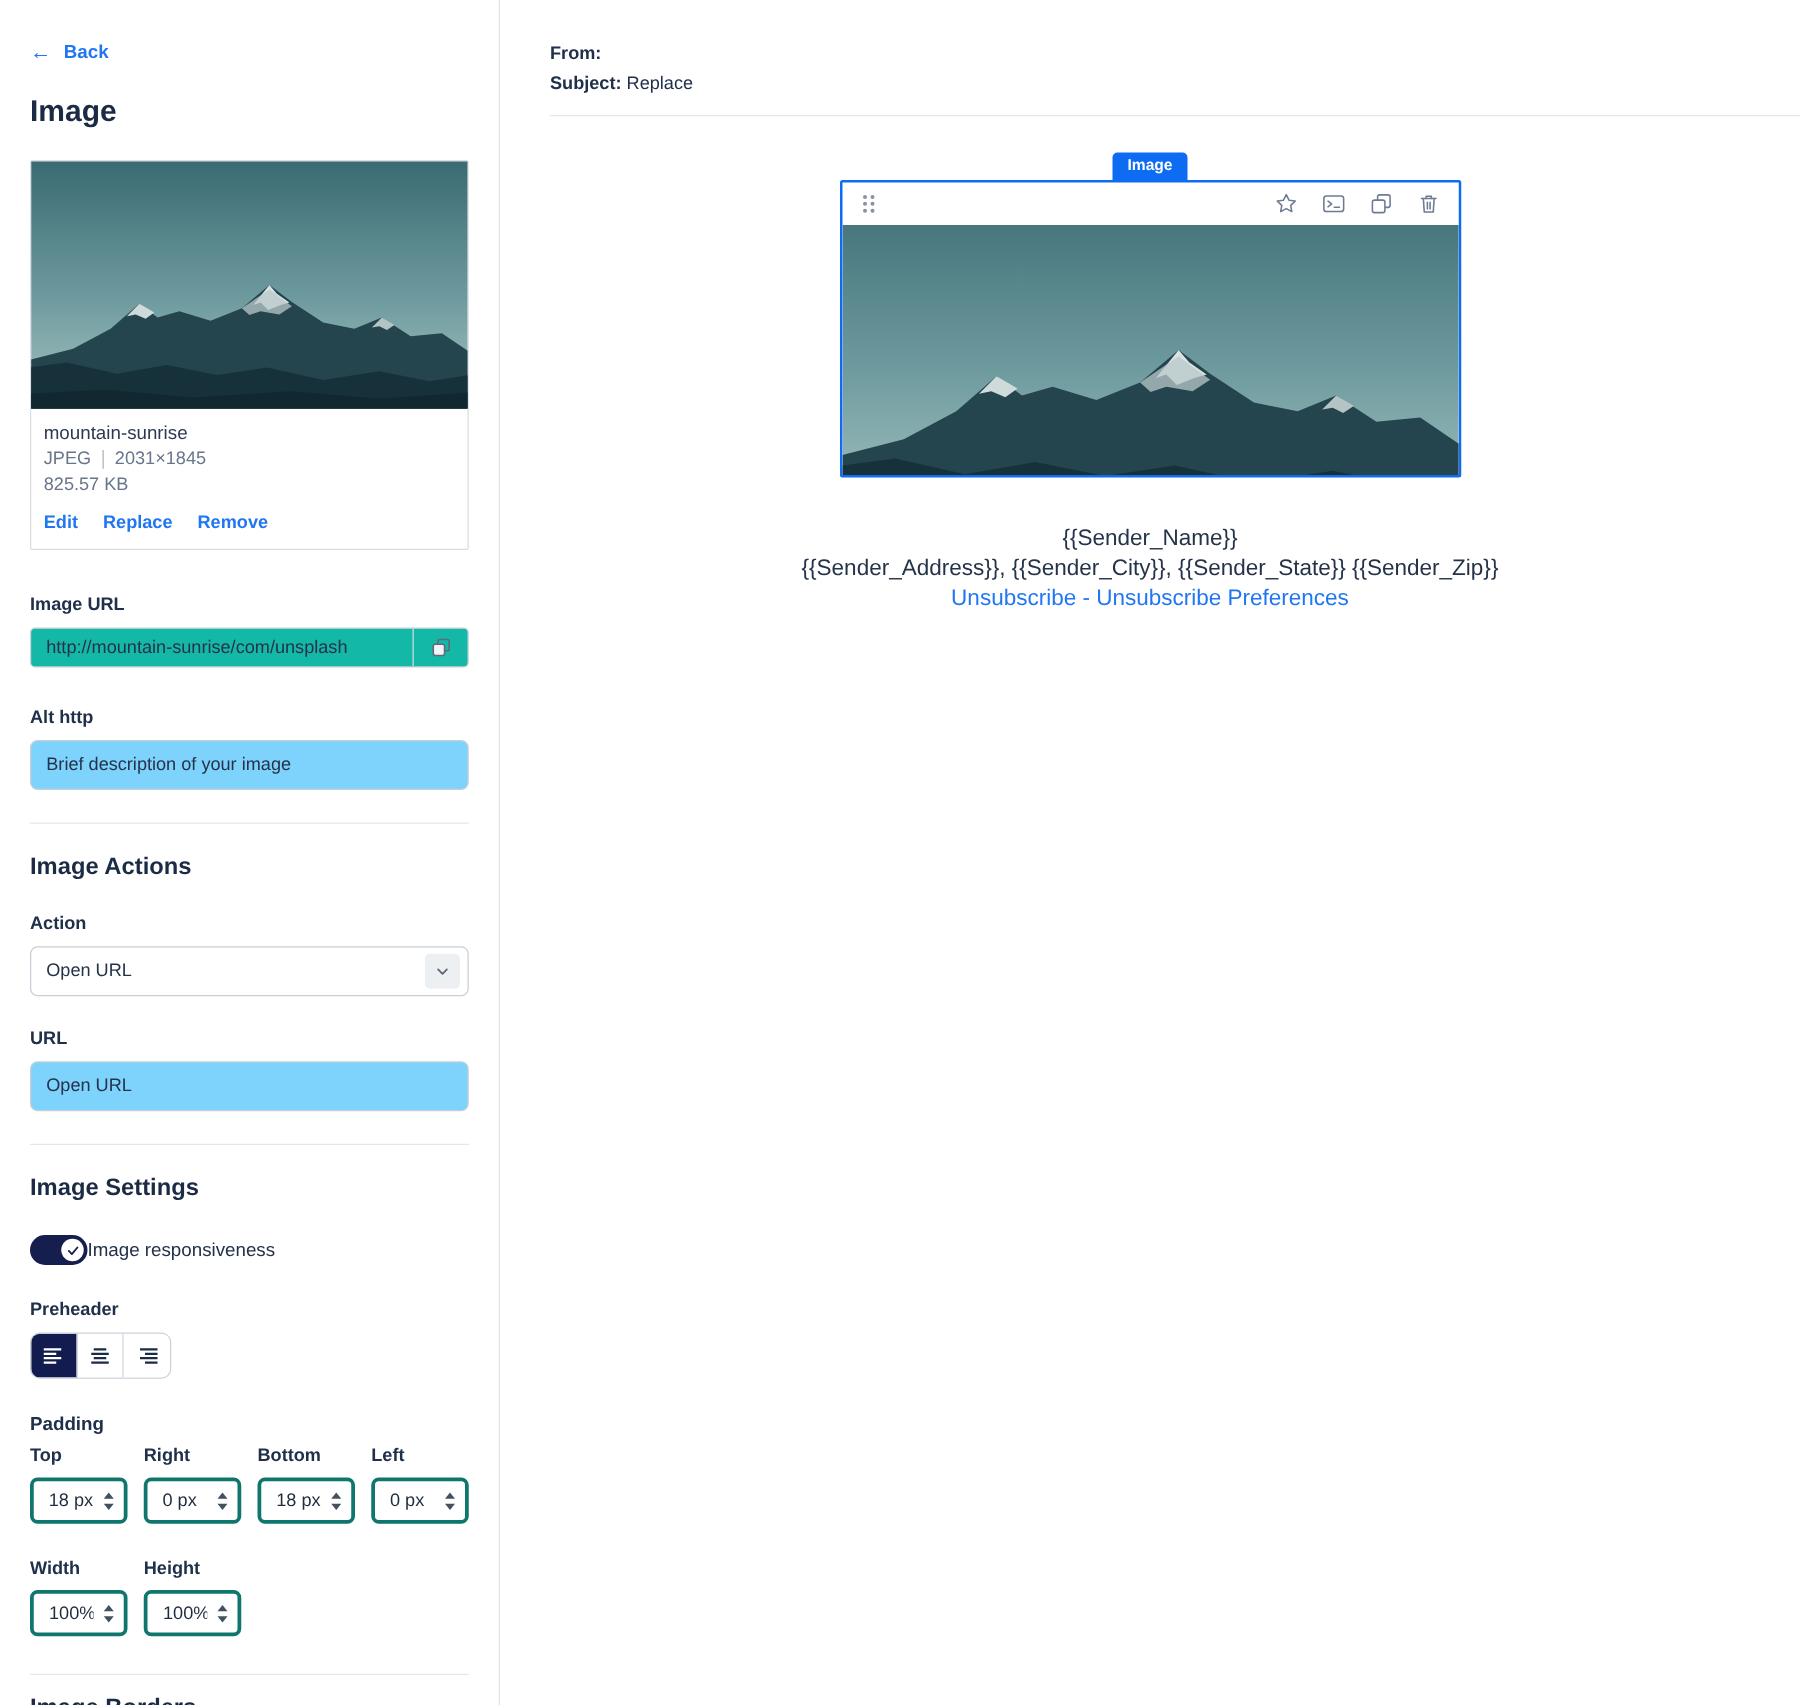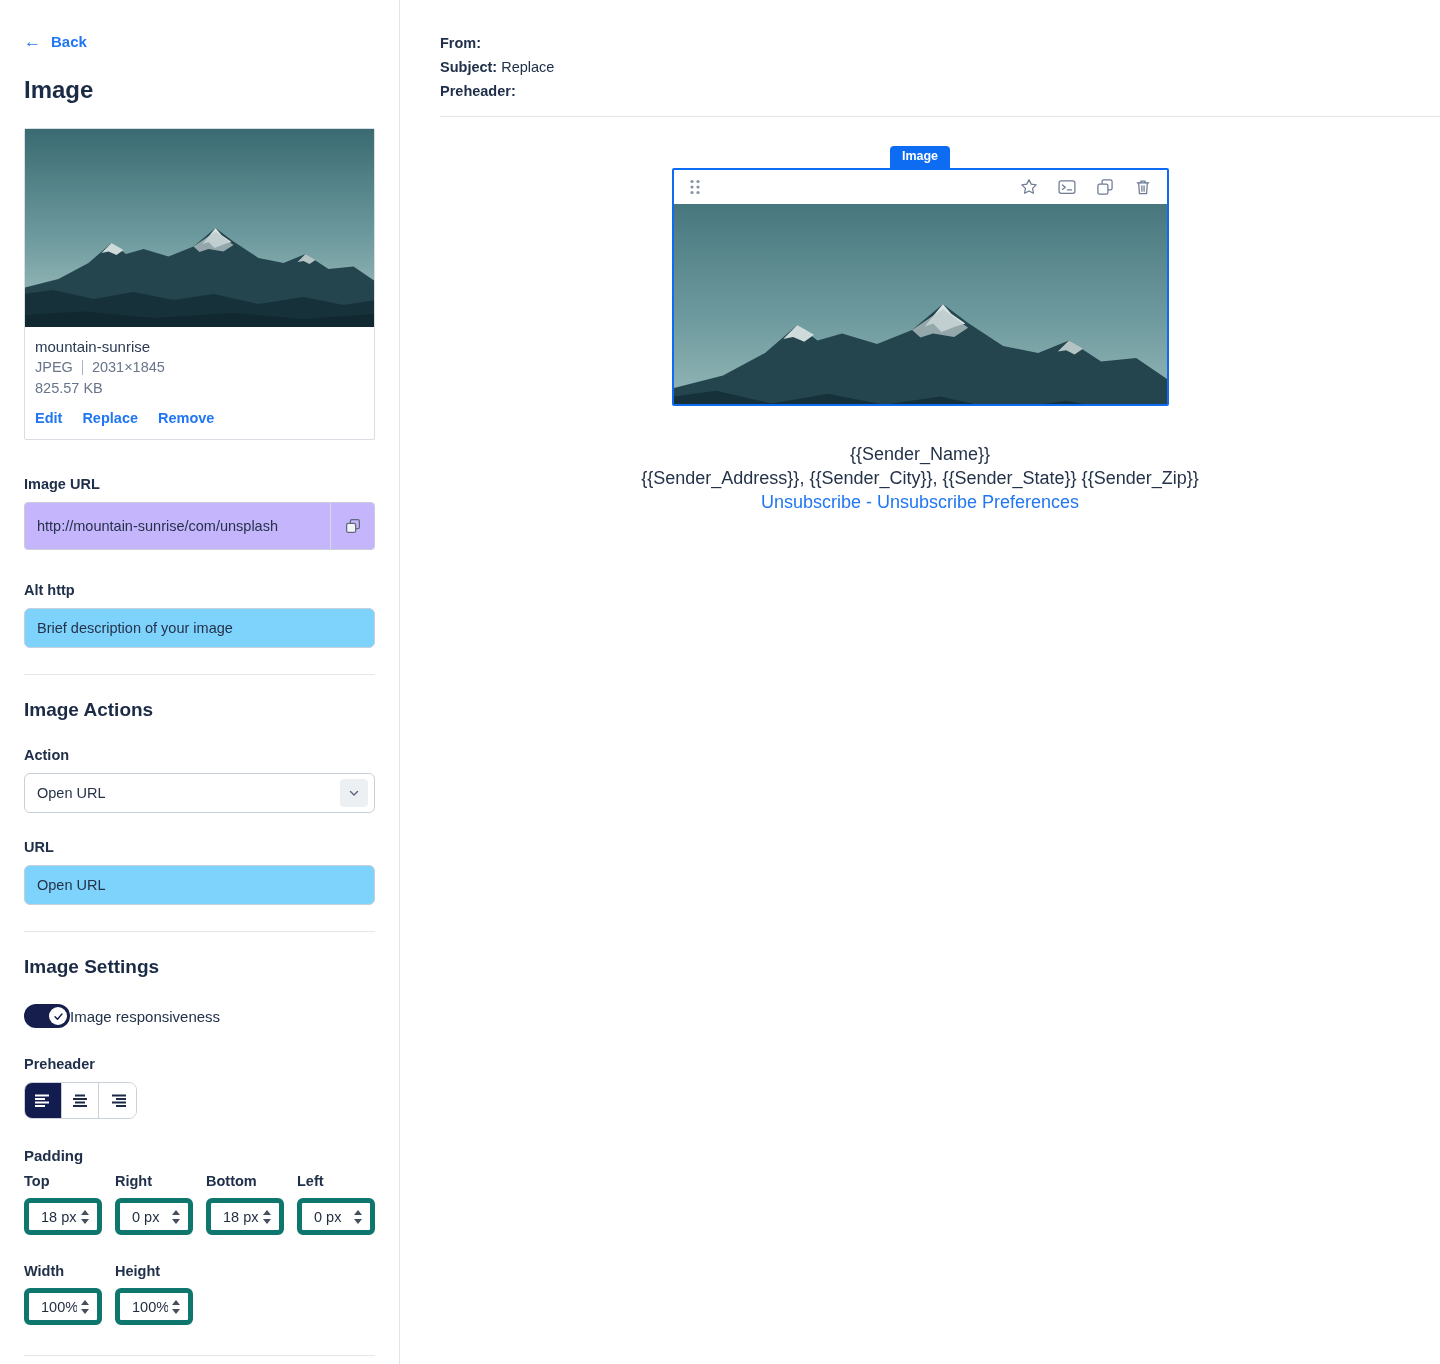--- a/index.html
+++ b/index.html
@@ -18,22 +18,22 @@
   .thumb svg { display:block; width:100%; height:198px; }
   .file-card-body { padding:10px 10px 13px 10px; }
   .file-name { font-size:15px; color:#2b3a52; line-height:20px; }
   .file-meta { display:flex; align-items:center; gap:9px; color:#68758a; font-size:14.5px; line-height:21px; }
   .meta-sep { width:1px; height:15px; background:#aab3bf; }
   .file-size { color:#68758a; font-size:14.5px; line-height:20px; }
   .file-links { margin-top:12px; display:flex; gap:20px; }
   .file-links span { color:#2176f2; font-weight:bold; font-size:14.5px; cursor:pointer; }
 
   .field-label { margin-top:34px; font-size:14.5px; font-weight:bold; color:#21304a; line-height:20px; }
-  .url-box { margin-top:8px; display:flex; align-items:center; height:48px;
-             border:1px solid #c7cfd8; border-radius:4px; background:#c4b5fd; overflow:hidden; }
+  .url-box { margin-top:8px; display:flex; align-items:center; height:32px;
+             border:1px solid #c7cfd8; border-radius:4px; background:#14b8a6; overflow:hidden; }
   .url-box input { flex:1; border:0; background:transparent; font:14.5px "Liberation Sans",sans-serif;
                    color:#25324a; padding:0 12px; outline:none; }
   .copy-btn { width:44px; height:100%; border-left:1px solid #d3dae1; display:flex;
               align-items:center; justify-content:center; cursor:pointer; background:transparent; border-top:0;border-right:0;border-bottom:0; }
   .text-input { margin-top:8px; width:100%; height:40px; border:1px solid #c7cfd8; border-radius:6px;
                 padding:0 12px; font:14.5px "Liberation Sans",sans-serif; color:#25324a; outline:none; background:#7dd3fc; }
 
   hr.divider { border:0; border-top:1px solid #e3e7ec; margin-top:26px; }
   hr.divider.lg { margin-top:30px; }
   h2.section-title { margin-top:24px; font-size:19px; font-weight:bold; color:#1c2b45; }
@@ -56,21 +56,21 @@
                       display:flex; align-items:center; justify-content:center; cursor:pointer; }
   .btn-group button:last-child { border-right:0; }
   .btn-group button.selected { background:#131c4e; }
 
   .pad-heading { margin-top:28px; font-size:15px; font-weight:bold; color:#21304a; }
   .pad-row { margin-top:1px; display:flex; gap:13px; }
   .pad-row.size { margin-top:20px; }
   .pad-col { width:78px; }
   .pad-col .col-label { font-size:14.5px; font-weight:bold; color:#21304a; line-height:20px; margin-top:6px; }
   .stepper { margin-top:7px; display:flex; align-items:center; justify-content:space-between;
-             height:37px; border:5px solid #0f766e; border-radius:6px; padding-right:8px; background:#fff; }
+             height:37px; border:3px solid #0f766e; border-radius:6px; padding-right:8px; background:#fff; }
   .stepper input { width:48px; border:0; padding-left:12px; font:14.5px "Liberation Sans",sans-serif;
                    color:#1f2c3e; outline:none; background:transparent; }
   .arrows { display:flex; flex-direction:column; gap:4px; }
   .arr-up, .arr-down { width:0; height:0; border-left:4px solid transparent; border-right:4px solid transparent; cursor:pointer; }
   .arr-up { border-bottom:5px solid #45505e; }
   .arr-down { border-top:5px solid #45505e; }
 
   .clipped-title { margin-top:16px; font-size:19px; font-weight:bold; color:#1c2b45; }
 
   
@@ -283,21 +283,20 @@
 </div>
 
 <div class="preview">
 
   <div class="email-meta">
     <div><b>From:</b></div>
     <div>
       <b>Subject:</b>
       <span>Replace</span>
     </div>
-    <div><b>Preheader:</b></div>
   </div>
   <hr class="meta-divider">
 
   <div class="canvas">
     <div class="chip">Image</div>
 
     <div class="block">
       <div class="block-toolbar">
         <svg width="14" height="18" viewBox="0 0 14 18" fill="#8892a4">
           <circle cx="4" cy="3.5" r="1.6"></circle>

